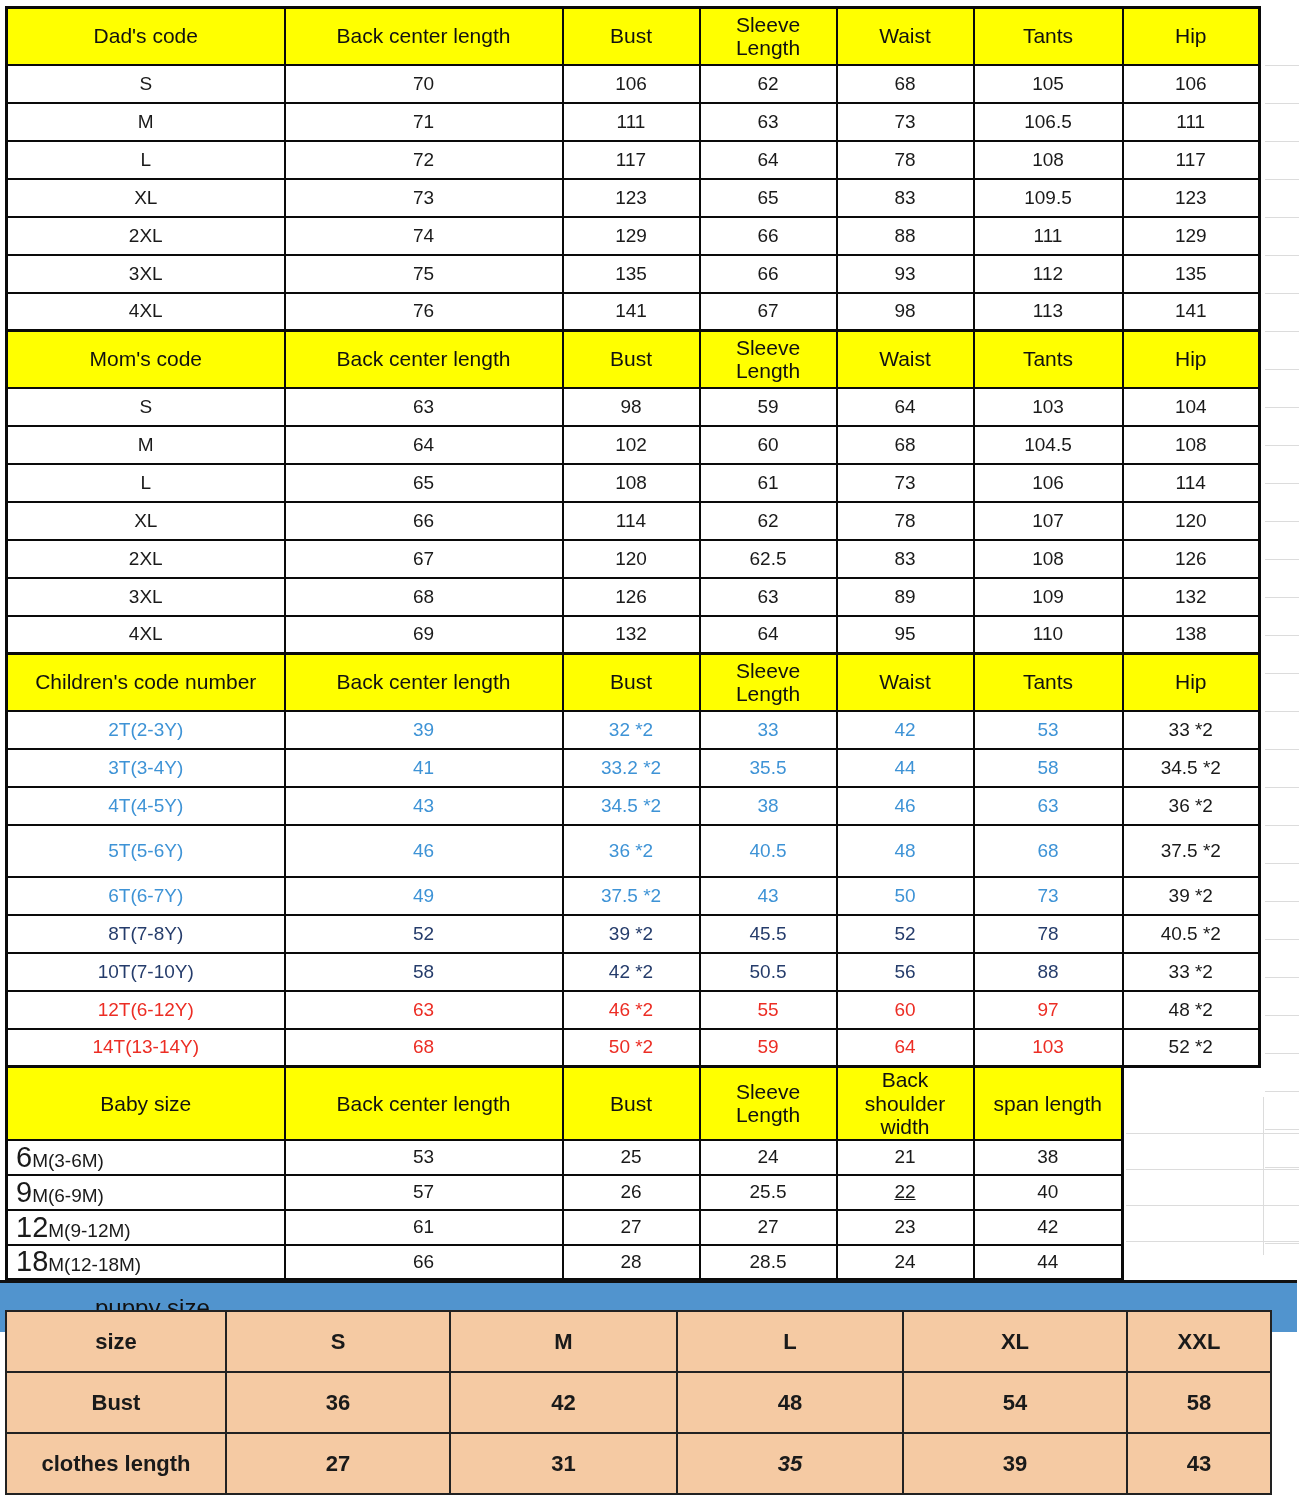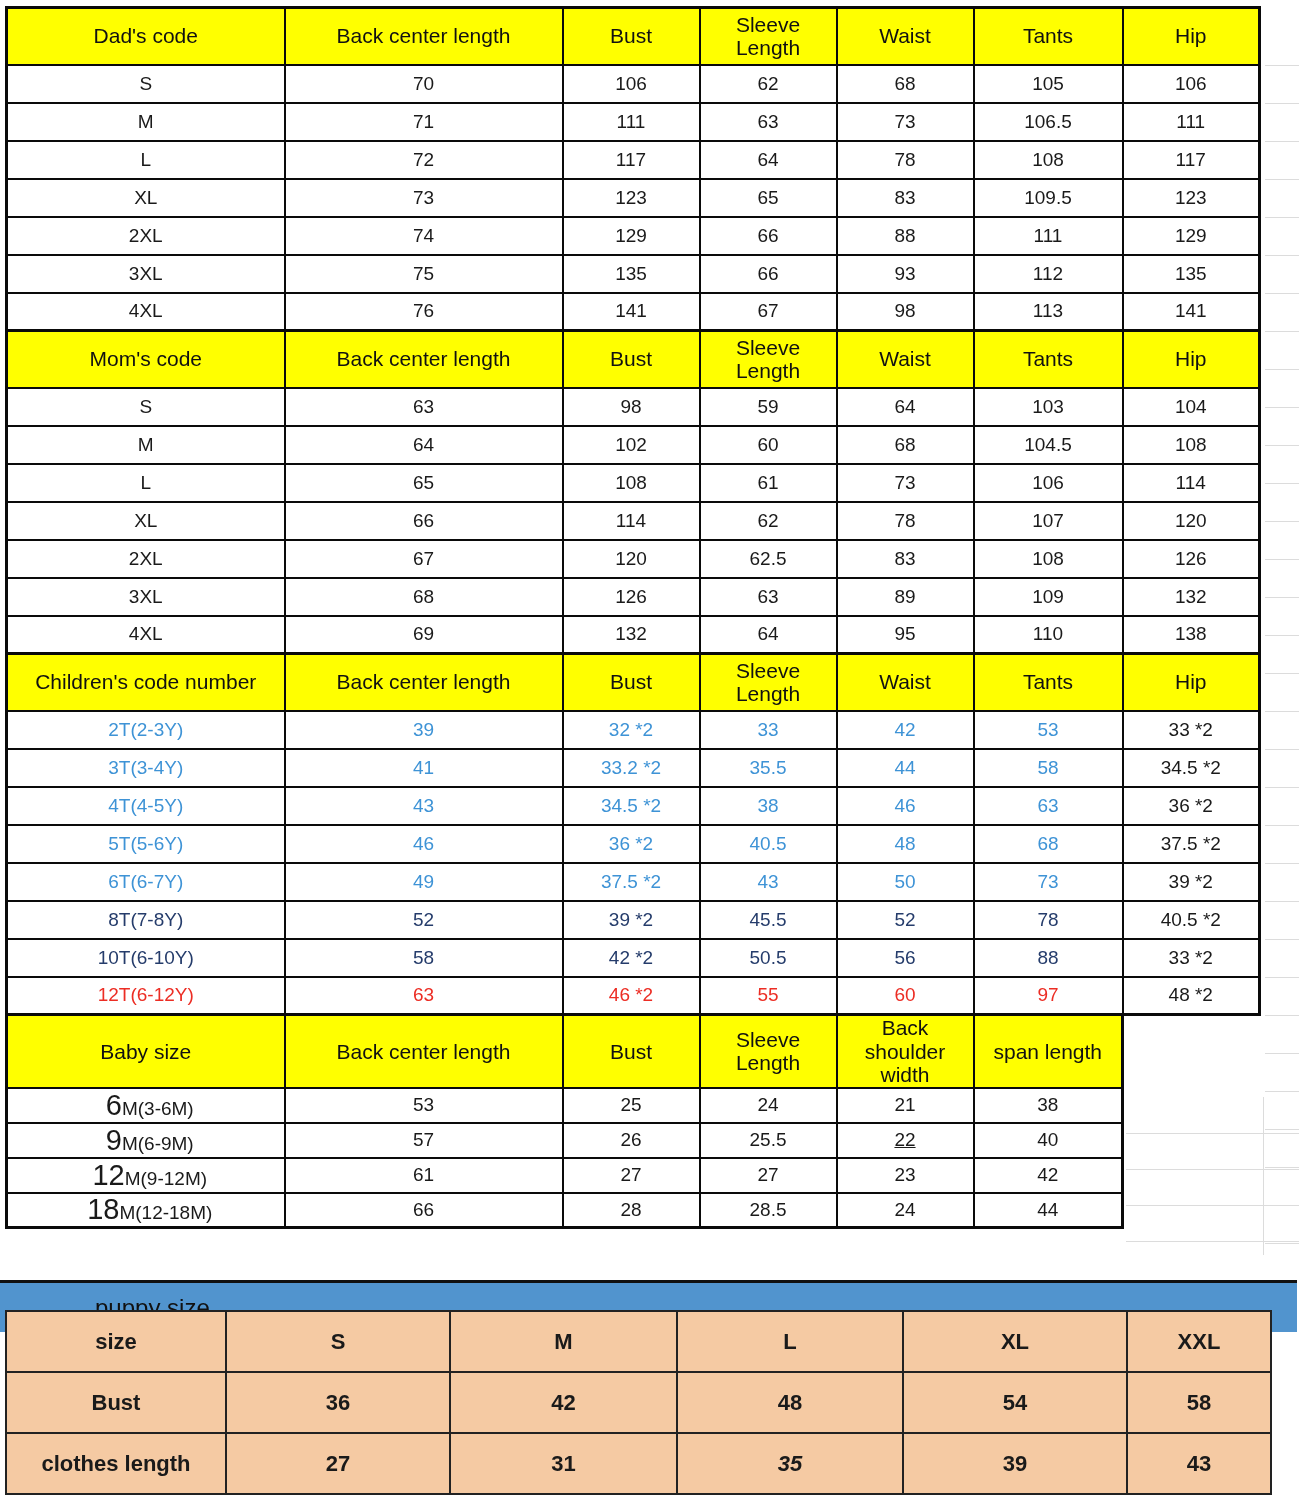--- a/index.html
+++ b/index.html
@@ -5,21 +5,21 @@
   html,body{margin:0;padding:0;background:#fff;}
   #screen{position:relative;width:1301px;height:1500px;background:#fff;overflow:hidden;
           font-family:"Liberation Sans",sans-serif;}
   #family-tables{position:absolute;left:5px;top:6px;}
   table.size-table{border-collapse:collapse;table-layout:fixed;border:3px solid #0a0a0a;margin-top:-3px;}
   #family-tables table.size-table:first-child{margin-top:0;}
   table.size-table th{background:#FFFF00;border:2px solid #0a0a0a;font-size:21px;font-weight:500;
           color:#111;text-align:center;vertical-align:middle;line-height:1.12;padding:0;}
   table.size-table td{border:2px solid #0a0a0a;font-size:19px;color:#1a1a1a;text-align:center;
           vertical-align:middle;padding:0;background:#fff;}
-  table.size-table td.left{text-align:center;padding-left:8px;}
+  table.size-table td.left{text-align:left;padding-left:8px;}
   span.big{font-size:29px;line-height:1;}
   
   .grid-h{position:absolute;height:1px;background:#dcdcdc;}
   .grid-v{position:absolute;width:1px;background:#dcdcdc;}
   
   #puppy-bar{position:absolute;left:0;top:1280px;width:1297px;height:52px;background:#5194CE;
           border-top:3px solid #111;box-sizing:border-box;}
   #puppy-bar span{display:block;margin-left:95px;line-height:49px;font-size:24px;color:#111;}
   #puppy-mount{position:absolute;left:5px;top:1310px;}
   table.puppy-table{border-collapse:collapse;table-layout:fixed;border:2px solid #222;margin-top:0;}
@@ -247,21 +247,21 @@
           </tr>
           <tr style="height: 38px;">
             <td style="color: rgb(62, 147, 214);">4T(4-5Y)</td>
             <td style="color: rgb(62, 147, 214);">43</td>
             <td style="color: rgb(62, 147, 214);">34.5 *2</td>
             <td style="color: rgb(62, 147, 214);">38</td>
             <td style="color: rgb(62, 147, 214);">46</td>
             <td style="color: rgb(62, 147, 214);">63</td>
             <td style="color: rgb(26, 26, 26);">36 *2</td>
           </tr>
-          <tr style="height: 38px;">
+          <tr style="height: 52px;">
             <td style="color: rgb(62, 147, 214);">5T(5-6Y)</td>
             <td style="color: rgb(62, 147, 214);">46</td>
             <td style="color: rgb(62, 147, 214);">36 *2</td>
             <td style="color: rgb(62, 147, 214);">40.5</td>
             <td style="color: rgb(62, 147, 214);">48</td>
             <td style="color: rgb(62, 147, 214);">68</td>
             <td style="color: rgb(26, 26, 26);">37.5 *2</td>
           </tr>
           <tr style="height: 38px;">
             <td style="color: rgb(62, 147, 214);">6T(6-7Y)</td>
@@ -275,36 +275,45 @@
           <tr style="height: 38px;">
             <td style="color: rgb(37, 60, 107);">8T(7-8Y)</td>
             <td style="color: rgb(37, 60, 107);">52</td>
             <td style="color: rgb(37, 60, 107);">39 *2</td>
             <td style="color: rgb(37, 60, 107);">45.5</td>
             <td style="color: rgb(37, 60, 107);">52</td>
             <td style="color: rgb(37, 60, 107);">78</td>
             <td style="color: rgb(26, 26, 26);">40.5 *2</td>
           </tr>
           <tr style="height: 38px;">
-            <td style="color: rgb(37, 60, 107);">10T(6-10Y)</td>
+            <td style="color: rgb(37, 60, 107);">10T(7-10Y)</td>
             <td style="color: rgb(37, 60, 107);">58</td>
             <td style="color: rgb(37, 60, 107);">42 *2</td>
             <td style="color: rgb(37, 60, 107);">50.5</td>
             <td style="color: rgb(37, 60, 107);">56</td>
             <td style="color: rgb(37, 60, 107);">88</td>
             <td style="color: rgb(26, 26, 26);">33 *2</td>
           </tr>
           <tr style="height: 38px;">
             <td style="color: rgb(236, 45, 36);">12T(6-12Y)</td>
             <td style="color: rgb(236, 45, 36);">63</td>
             <td style="color: rgb(236, 45, 36);">46 *2</td>
             <td style="color: rgb(236, 45, 36);">55</td>
             <td style="color: rgb(236, 45, 36);">60</td>
             <td style="color: rgb(236, 45, 36);">97</td>
             <td style="color: rgb(26, 26, 26); text-align: center;">48 *2</td>
+          </tr>
+          <tr style="height: 38px;">
+            <td style="color: rgb(236, 45, 36);">14T(13-14Y)</td>
+            <td style="color: rgb(236, 45, 36);">68</td>
+            <td style="color: rgb(236, 45, 36);">50 *2</td>
+            <td style="color: rgb(236, 45, 36);">59</td>
+            <td style="color: rgb(236, 45, 36);">64</td>
+            <td style="color: rgb(236, 45, 36);">103</td>
+            <td style="color: rgb(26, 26, 26);">52 *2</td>
           </tr>
         </tbody>
       </table>
       <table class="size-table">
         <colgroup>
           <col style="width: 278px;">
           <col style="width: 278px;">
           <col style="width: 137px;">
           <col style="width: 137px;">
           <col style="width: 137px;">

